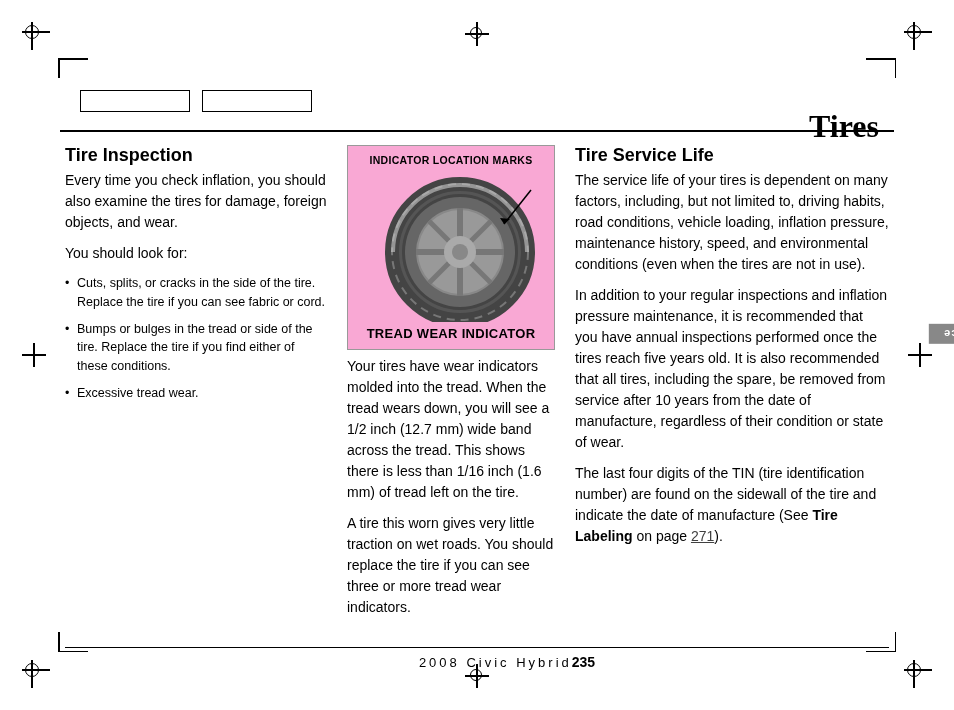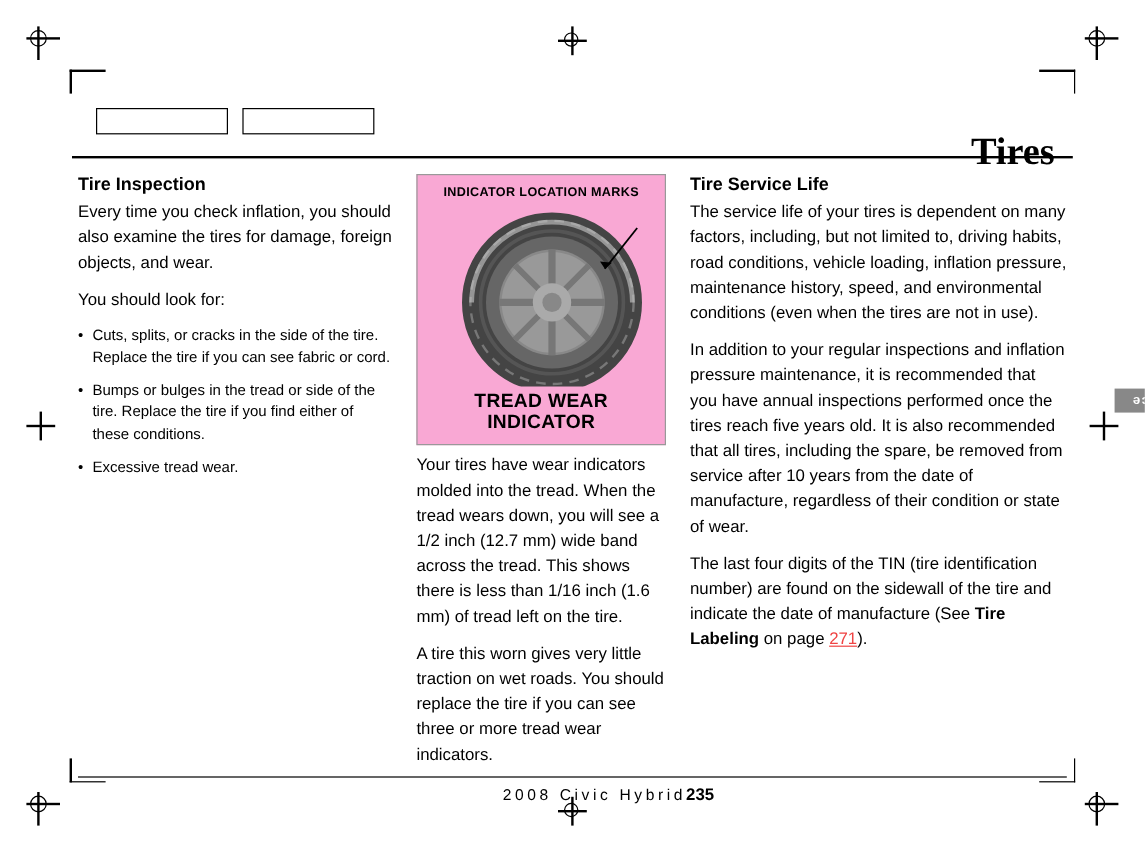--- a/index.html
+++ b/index.html
@@ -347,21 +347,21 @@
     }
 
     
     .right-col {
       flex: 1;
       padding-left: 10px;
     }
 
     .section-title {
       font-weight: bold;
-      font-size: 15px;
+      font-size: 18px;
       margin-bottom: 4px;
     }
 
     .body-text {
       font-size: 14px;
       line-height: 1.5;
       margin-bottom: 10px;
     }
 
     .bullet-list {
@@ -395,21 +395,21 @@
     .tire-image-label-top {
       font-size: 10.5px;
       font-weight: bold;
       text-align: center;
       margin-bottom: 6px;
       text-transform: uppercase;
       letter-spacing: 0.3px;
     }
 
     .tire-image-label-bottom {
-      font-size: 16px;
+      font-size: 13px;
       font-weight: bold;
       text-align: center;
       margin-top: 4px;
       text-transform: uppercase;
       letter-spacing: 0.3px;
     }
 
     
     .maintenance-tab {
       position: absolute;
@@ -448,21 +448,21 @@
     .footer-page {
       font-size: 14px;
       font-weight: bold;
     }
 
     .bold-inline {
       font-weight: bold;
     }
 
     .link-text {
-      color: #ef4444;
+      color: #404040;
       text-decoration: underline;
       cursor: pointer;
     }
   </style>
 </head>
 <body>
 
 <div class="reg-mark reg-tl">
   <div class="circle"></div>
 </div>

